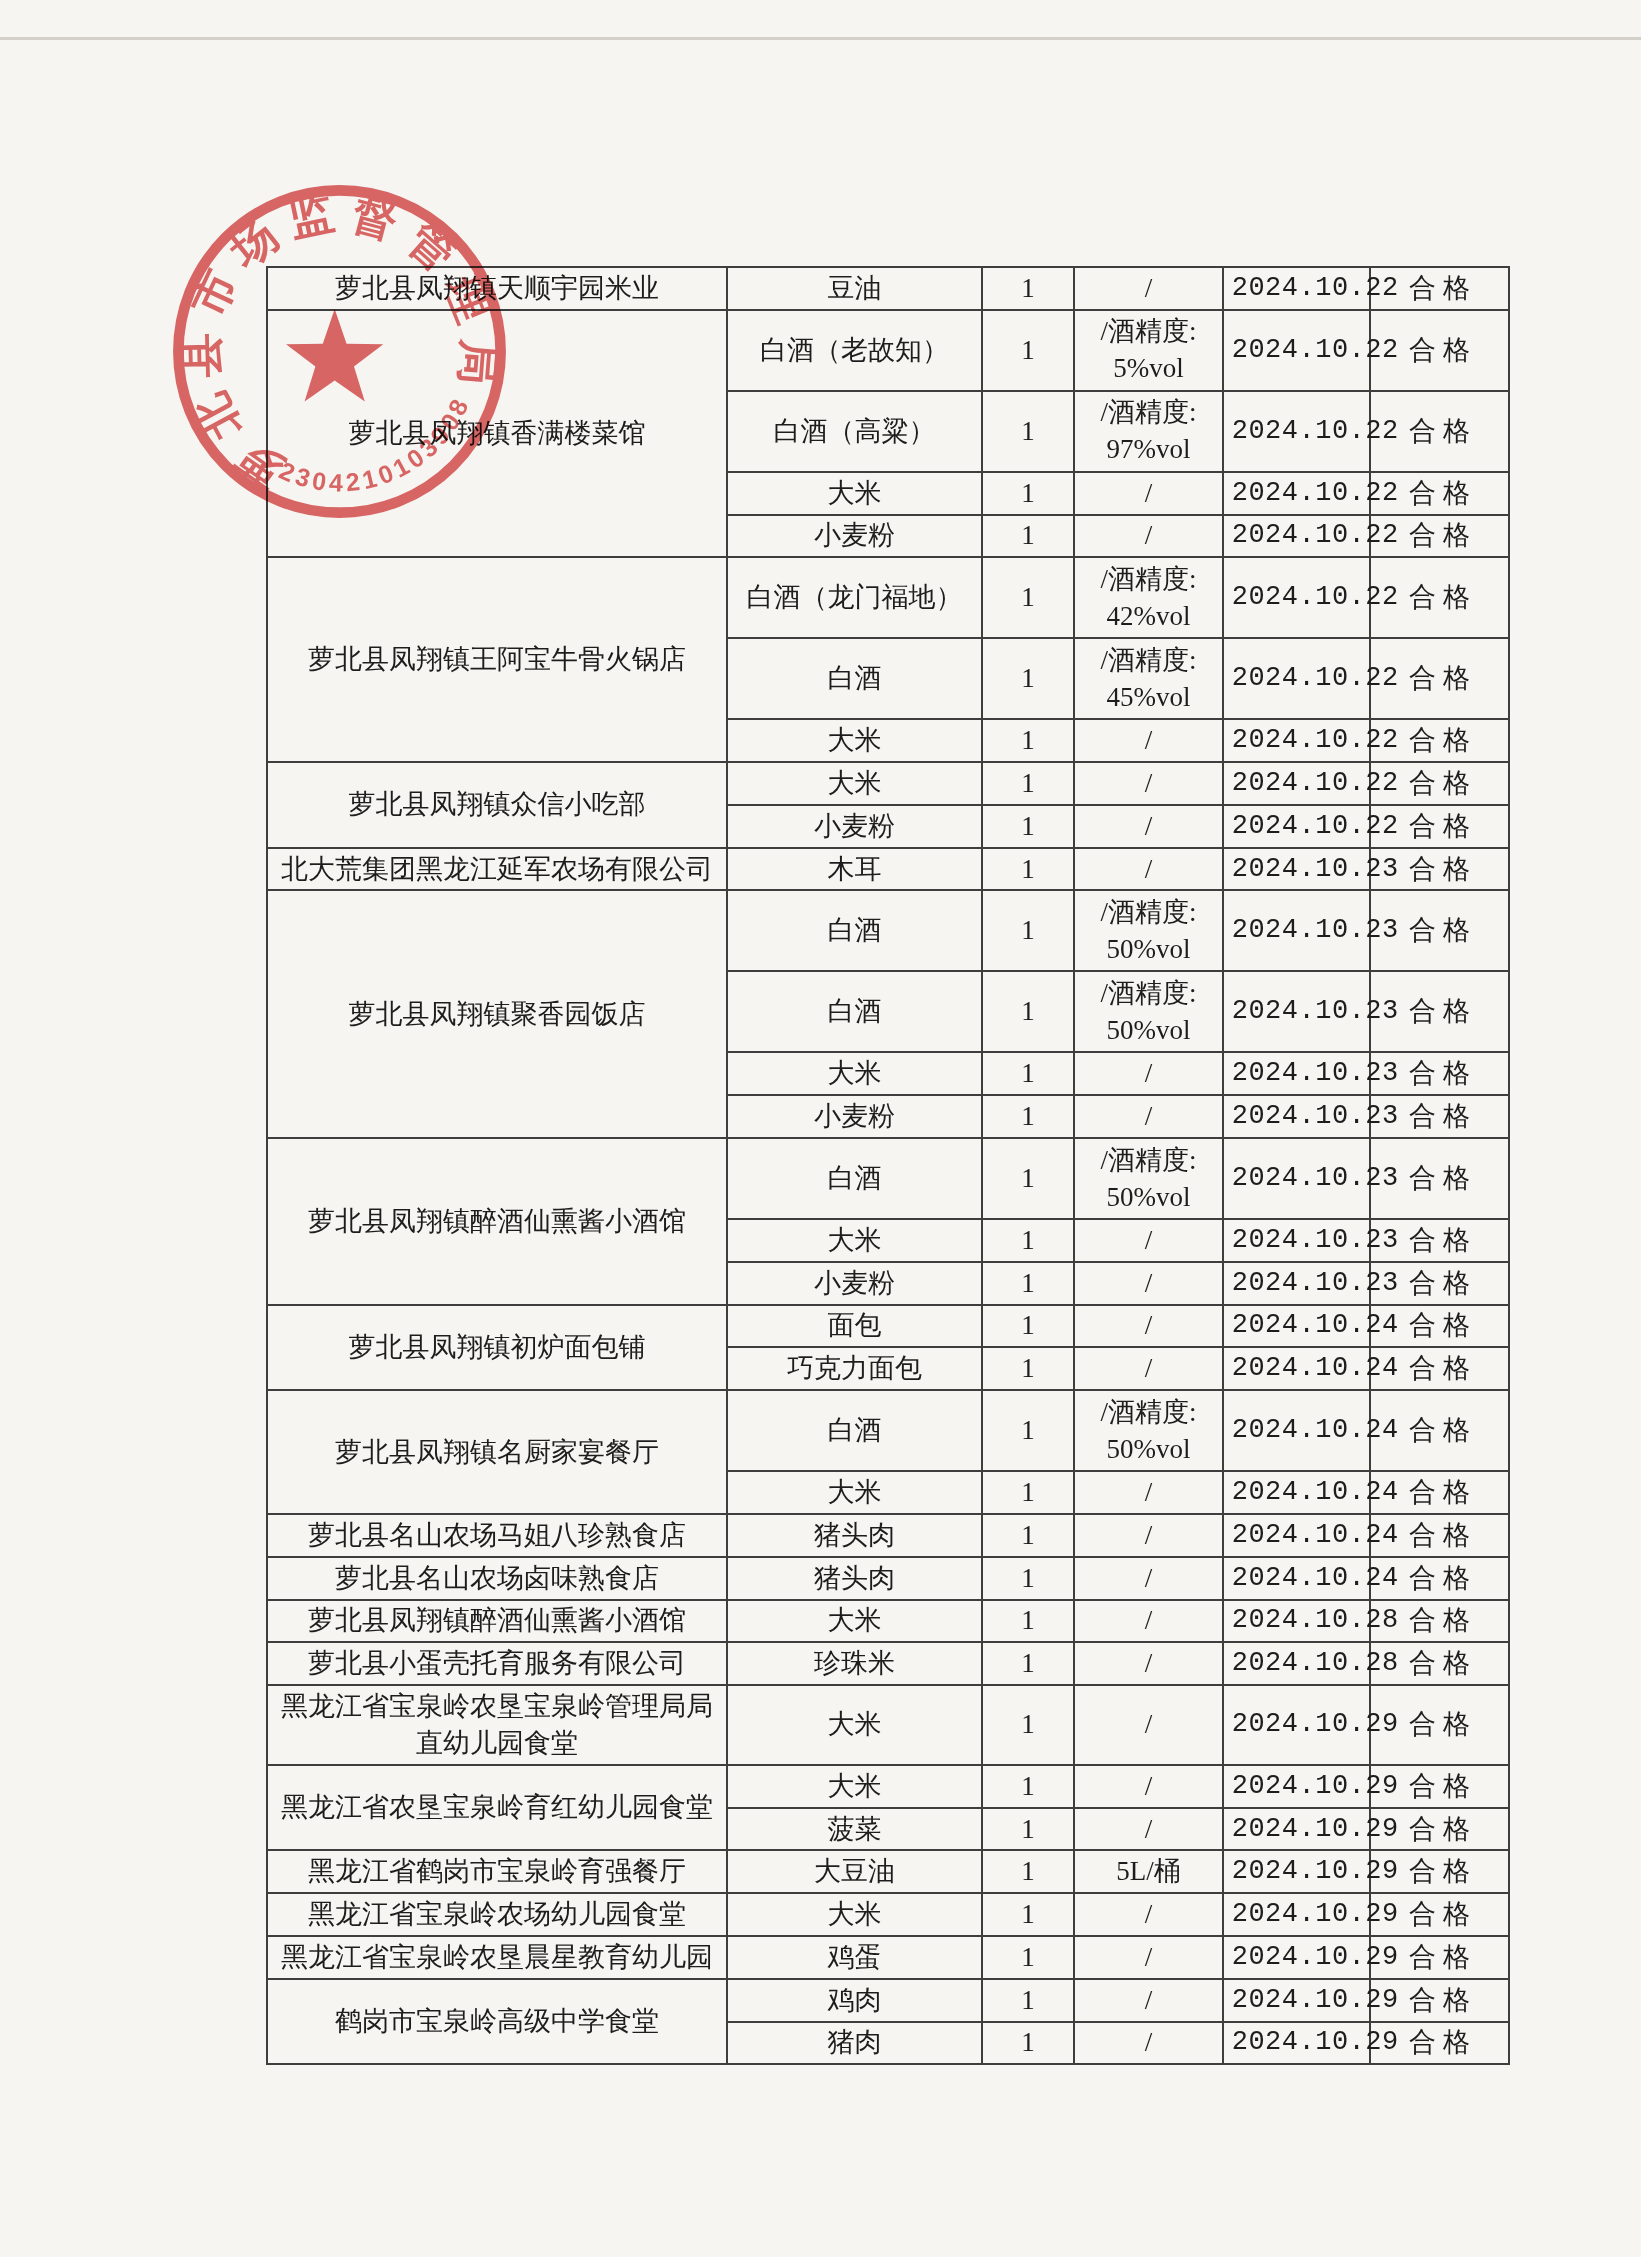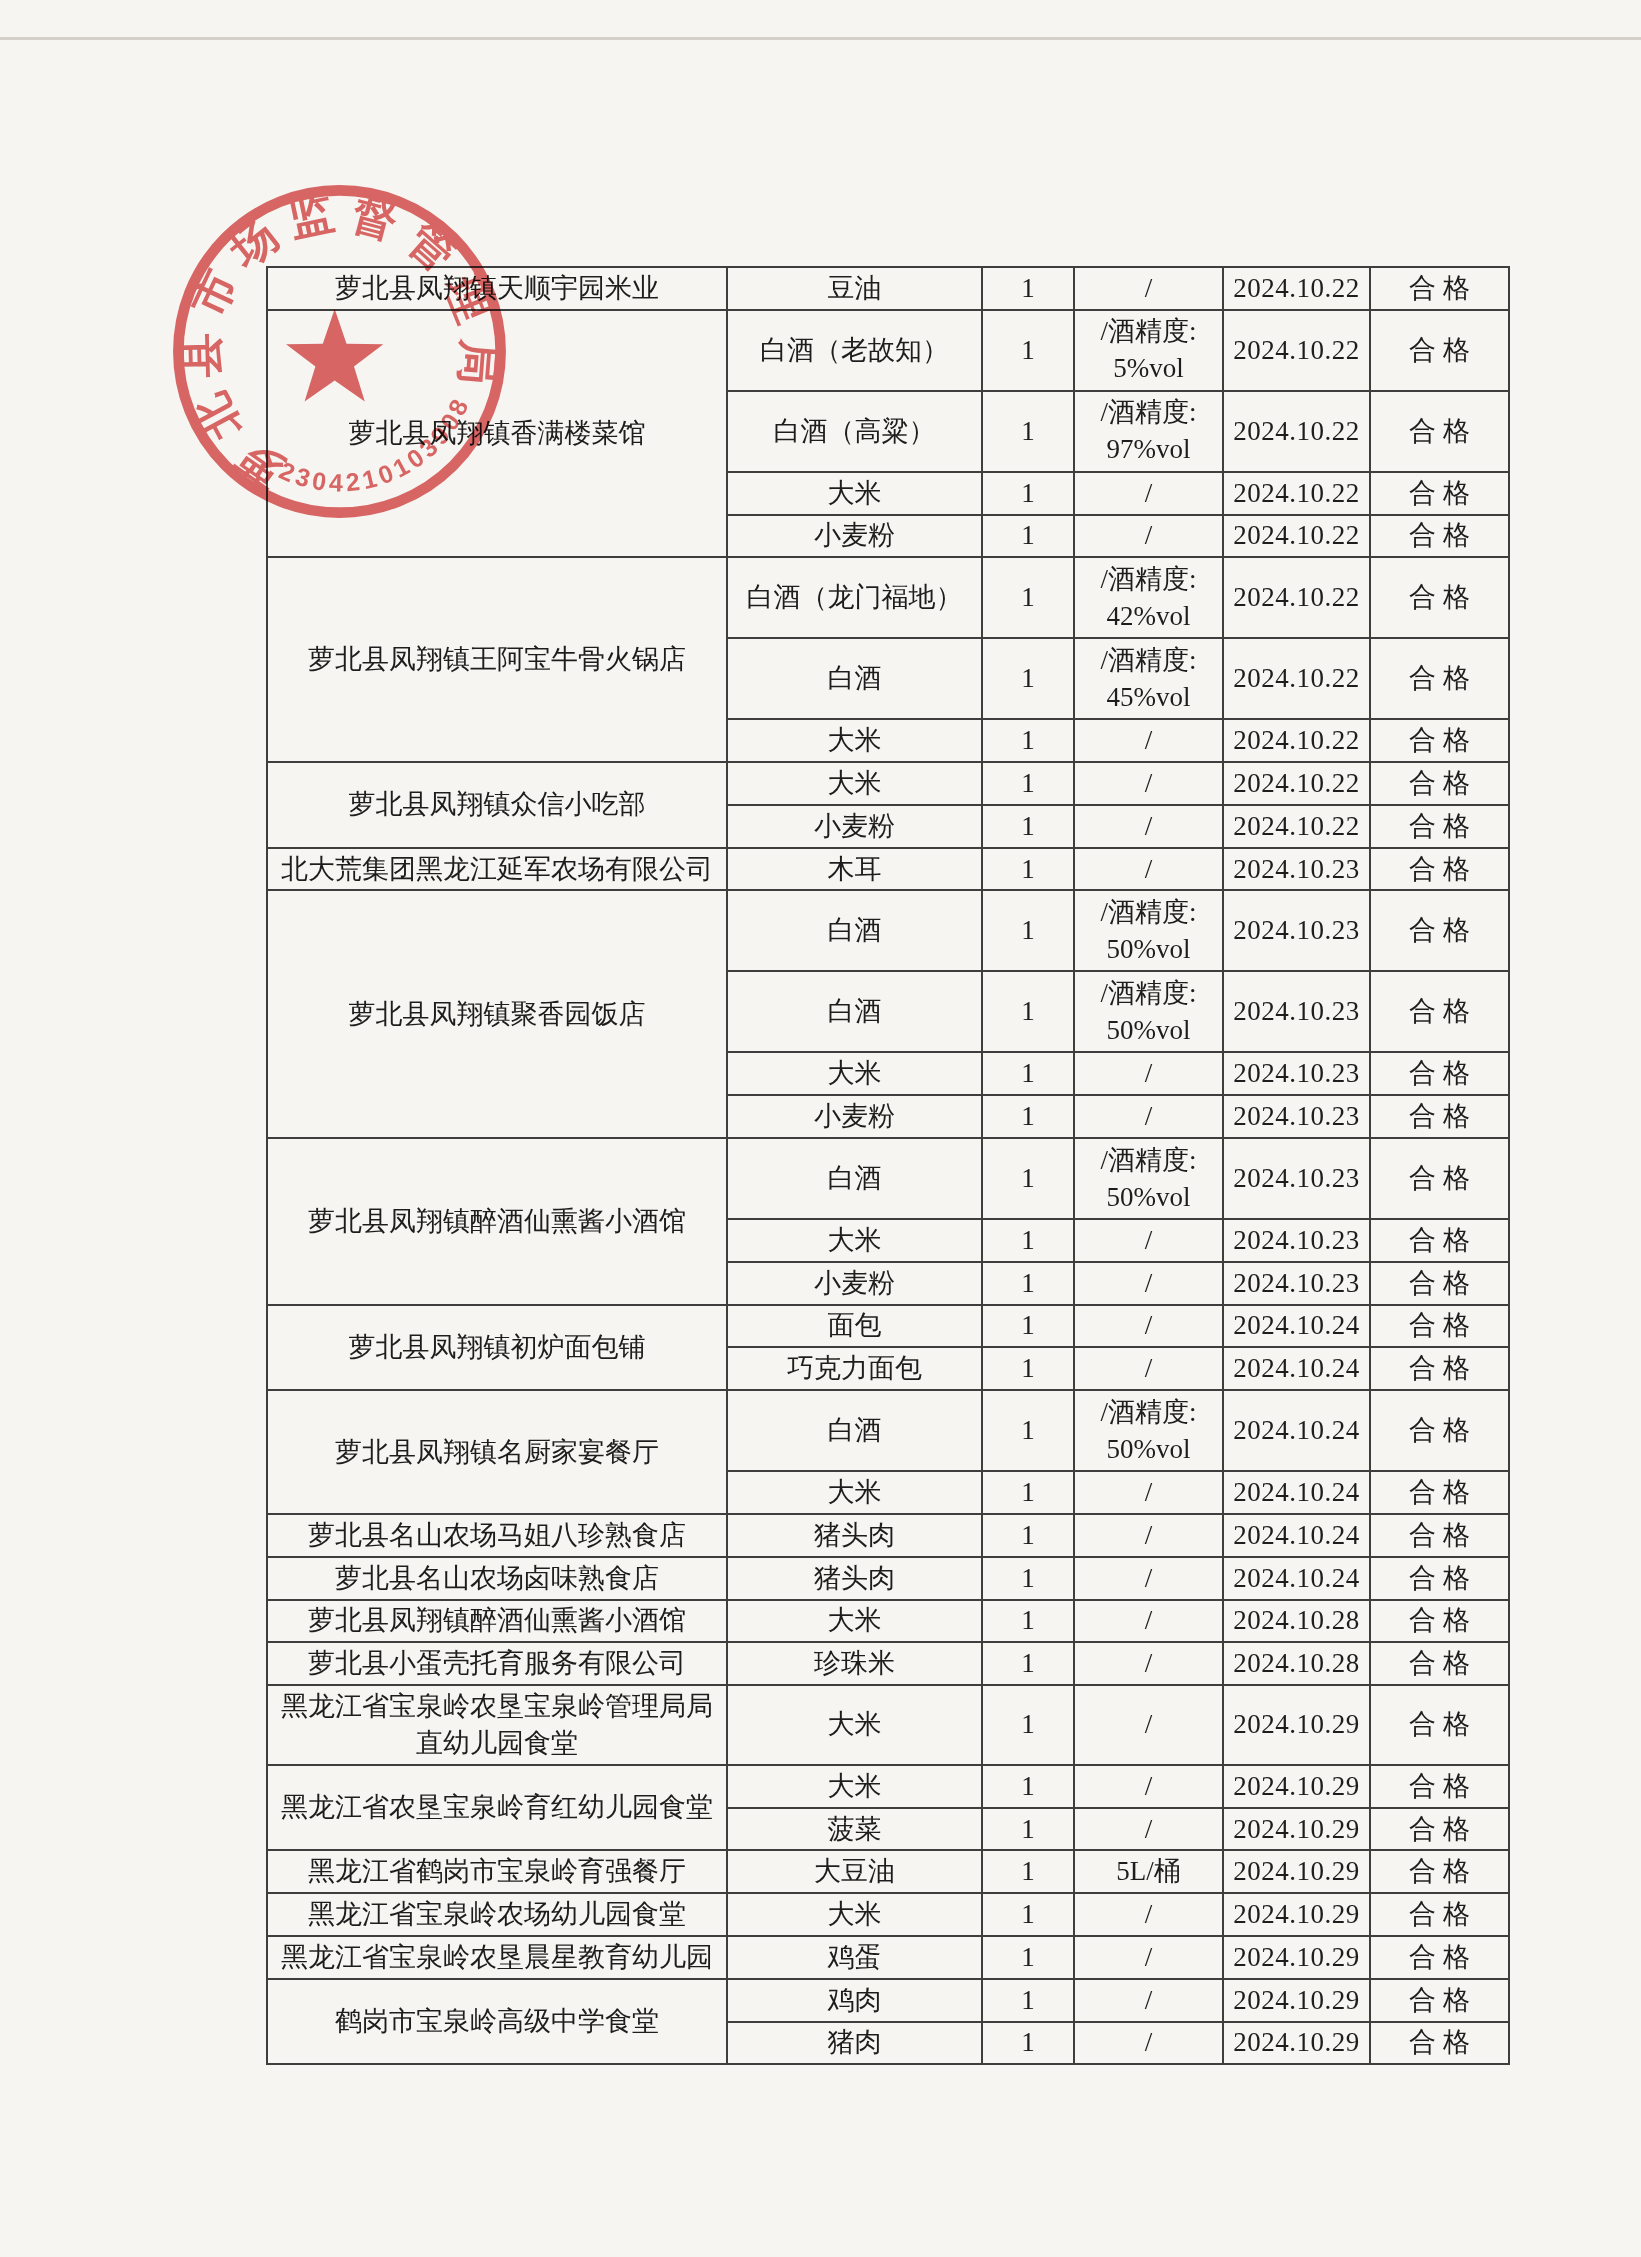--- a/index.html
+++ b/index.html
@@ -35,21 +35,21 @@
     padding:1.9px 7.7px;
     font-size:27px;
     line-height:37px;
     color:var(--ink);
   }
   tr.row-s{height:40px;}
   tr.row-d{height:81px;}
   td.company{font-size:27px;line-height:39px;}
   td.qty{font-size:27px;}
   td.spec{font-size:26px;line-height:36px;}
-  td.date{font-size:28px;letter-spacing:0.5px;}
+  td.date{font-size:28px;letter-spacing:0.5px;font-family:Liberation Mono, monospace;}
   td.result{letter-spacing:6.8px;text-indent:6.8px;}
   
   svg.seal{
     position:absolute;left:161px;top:173px;width:357px;height:357px;
     mix-blend-mode:multiply;
     opacity:.84;
     pointer-events:none;
   }
   svg.seal text{
     font-family:"Liberation Sans","DejaVu Sans",sans-serif;

